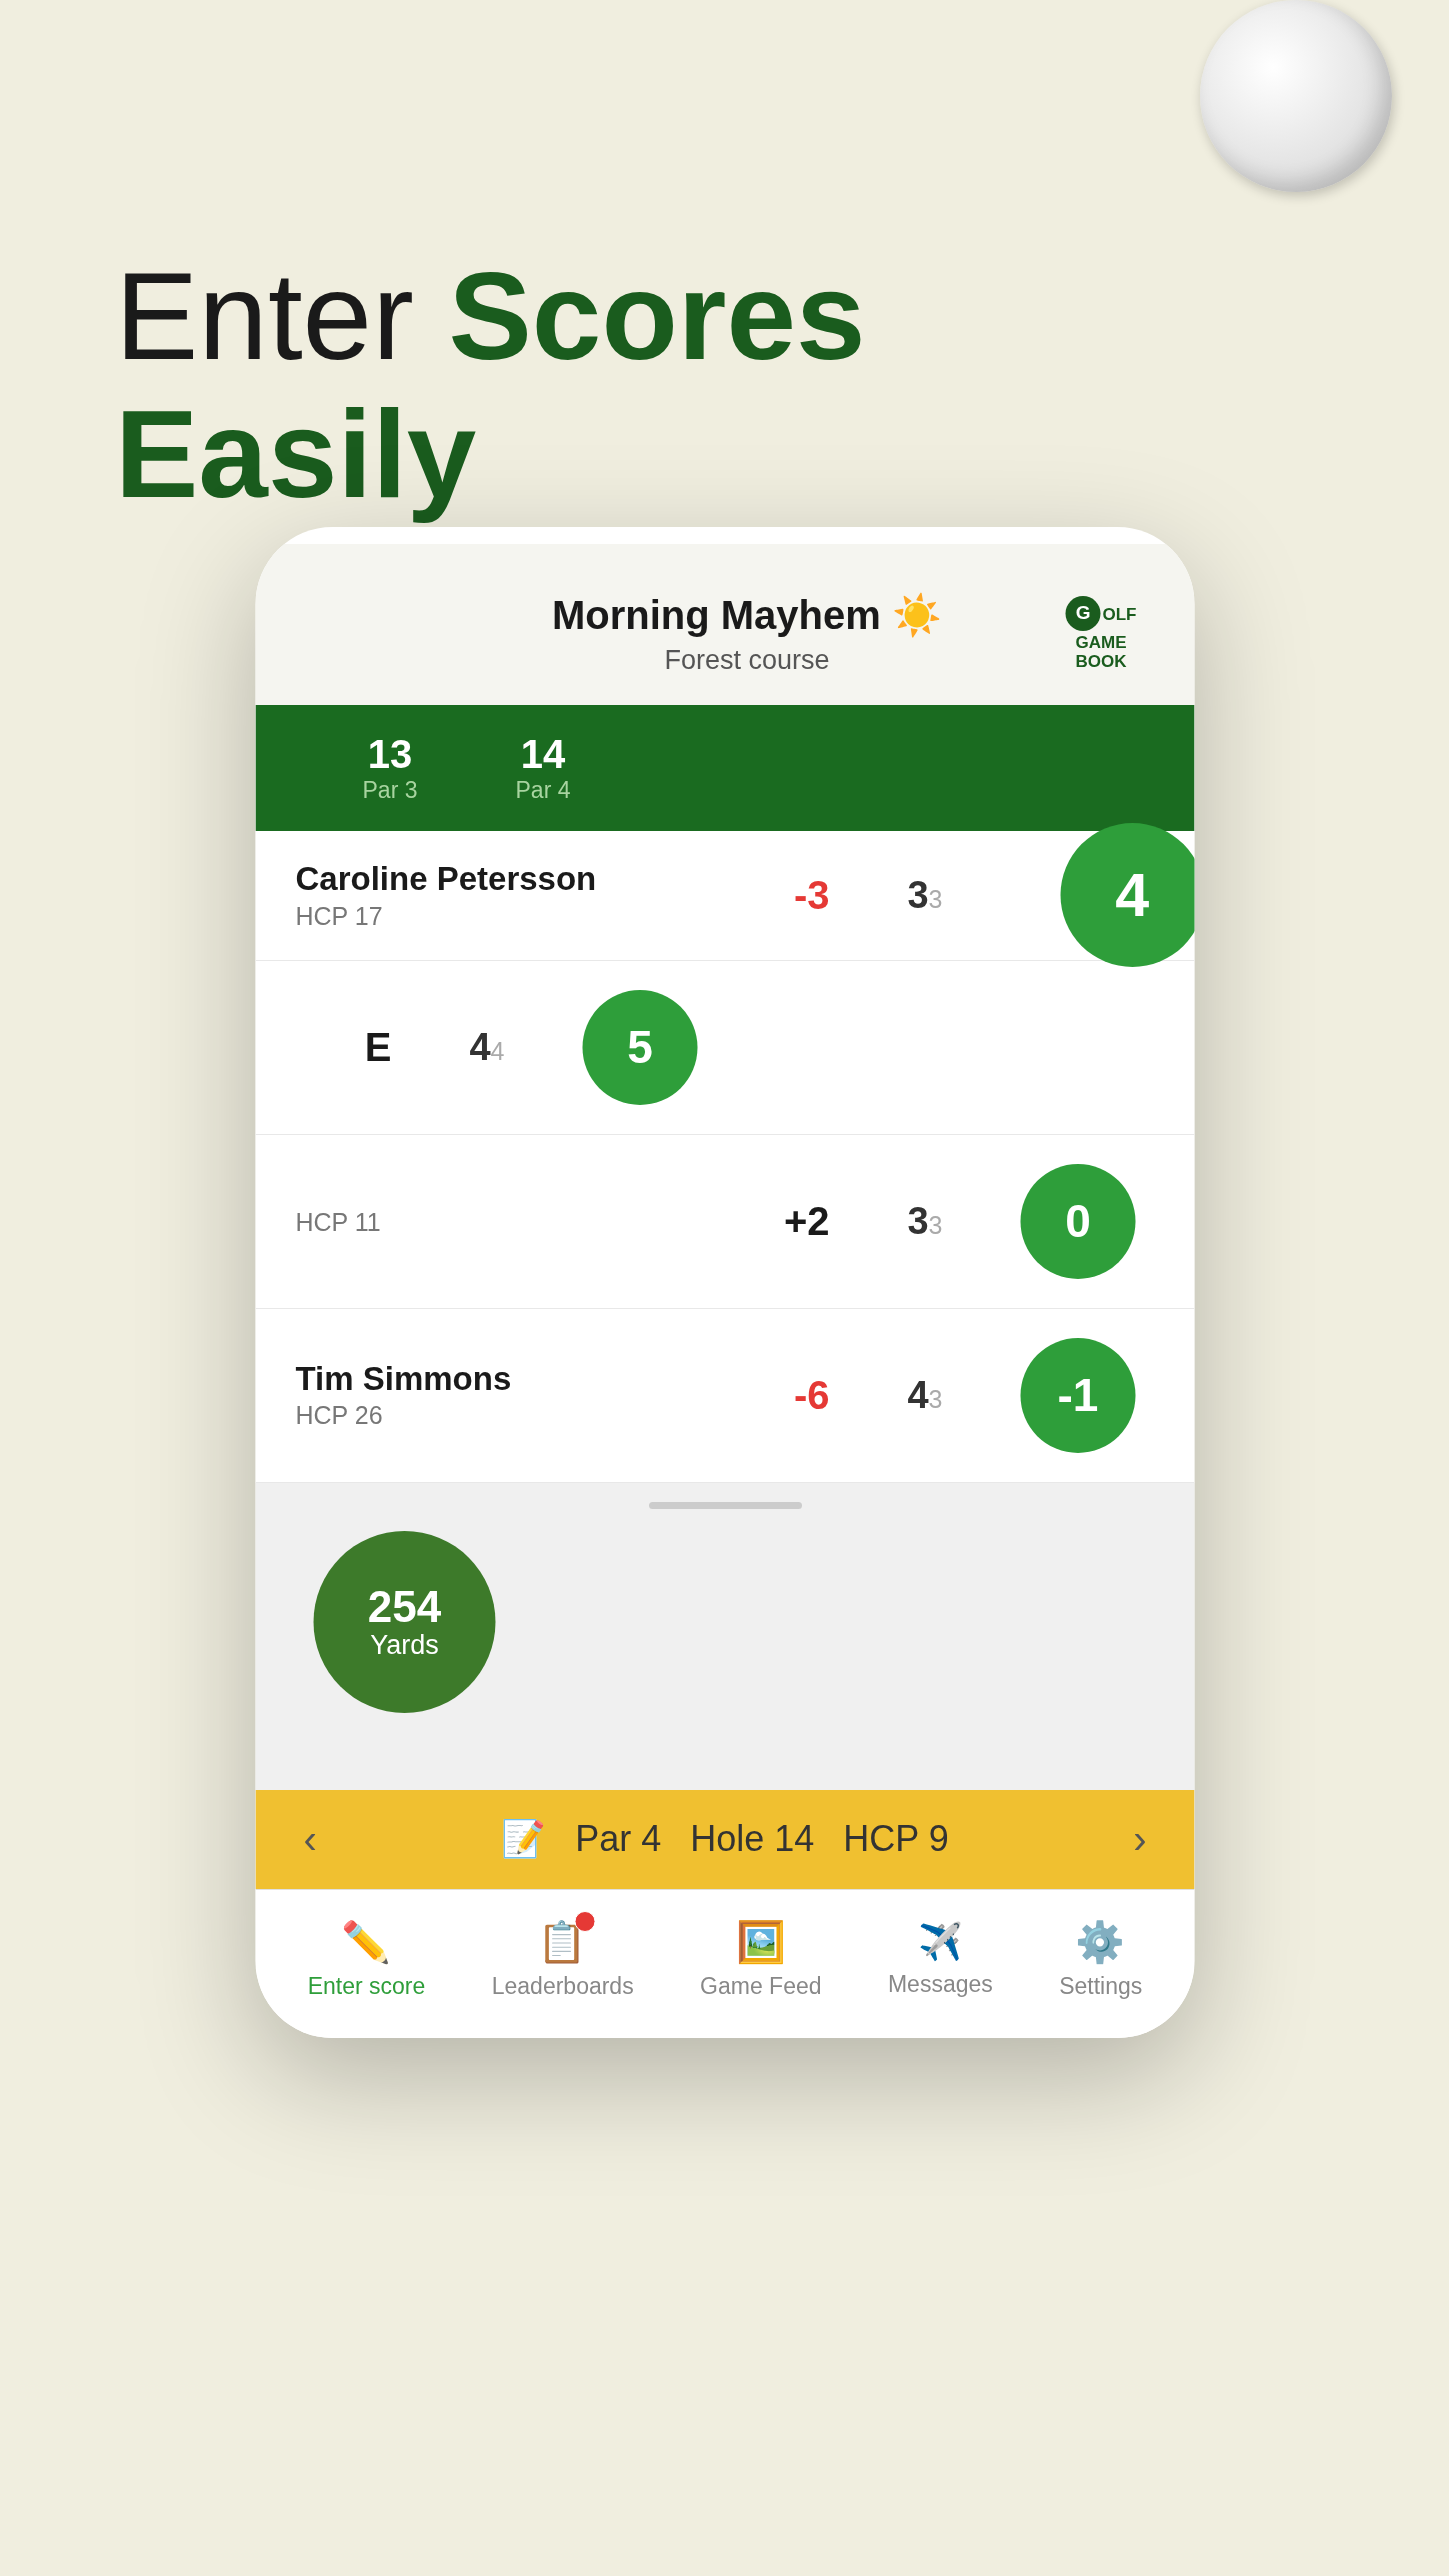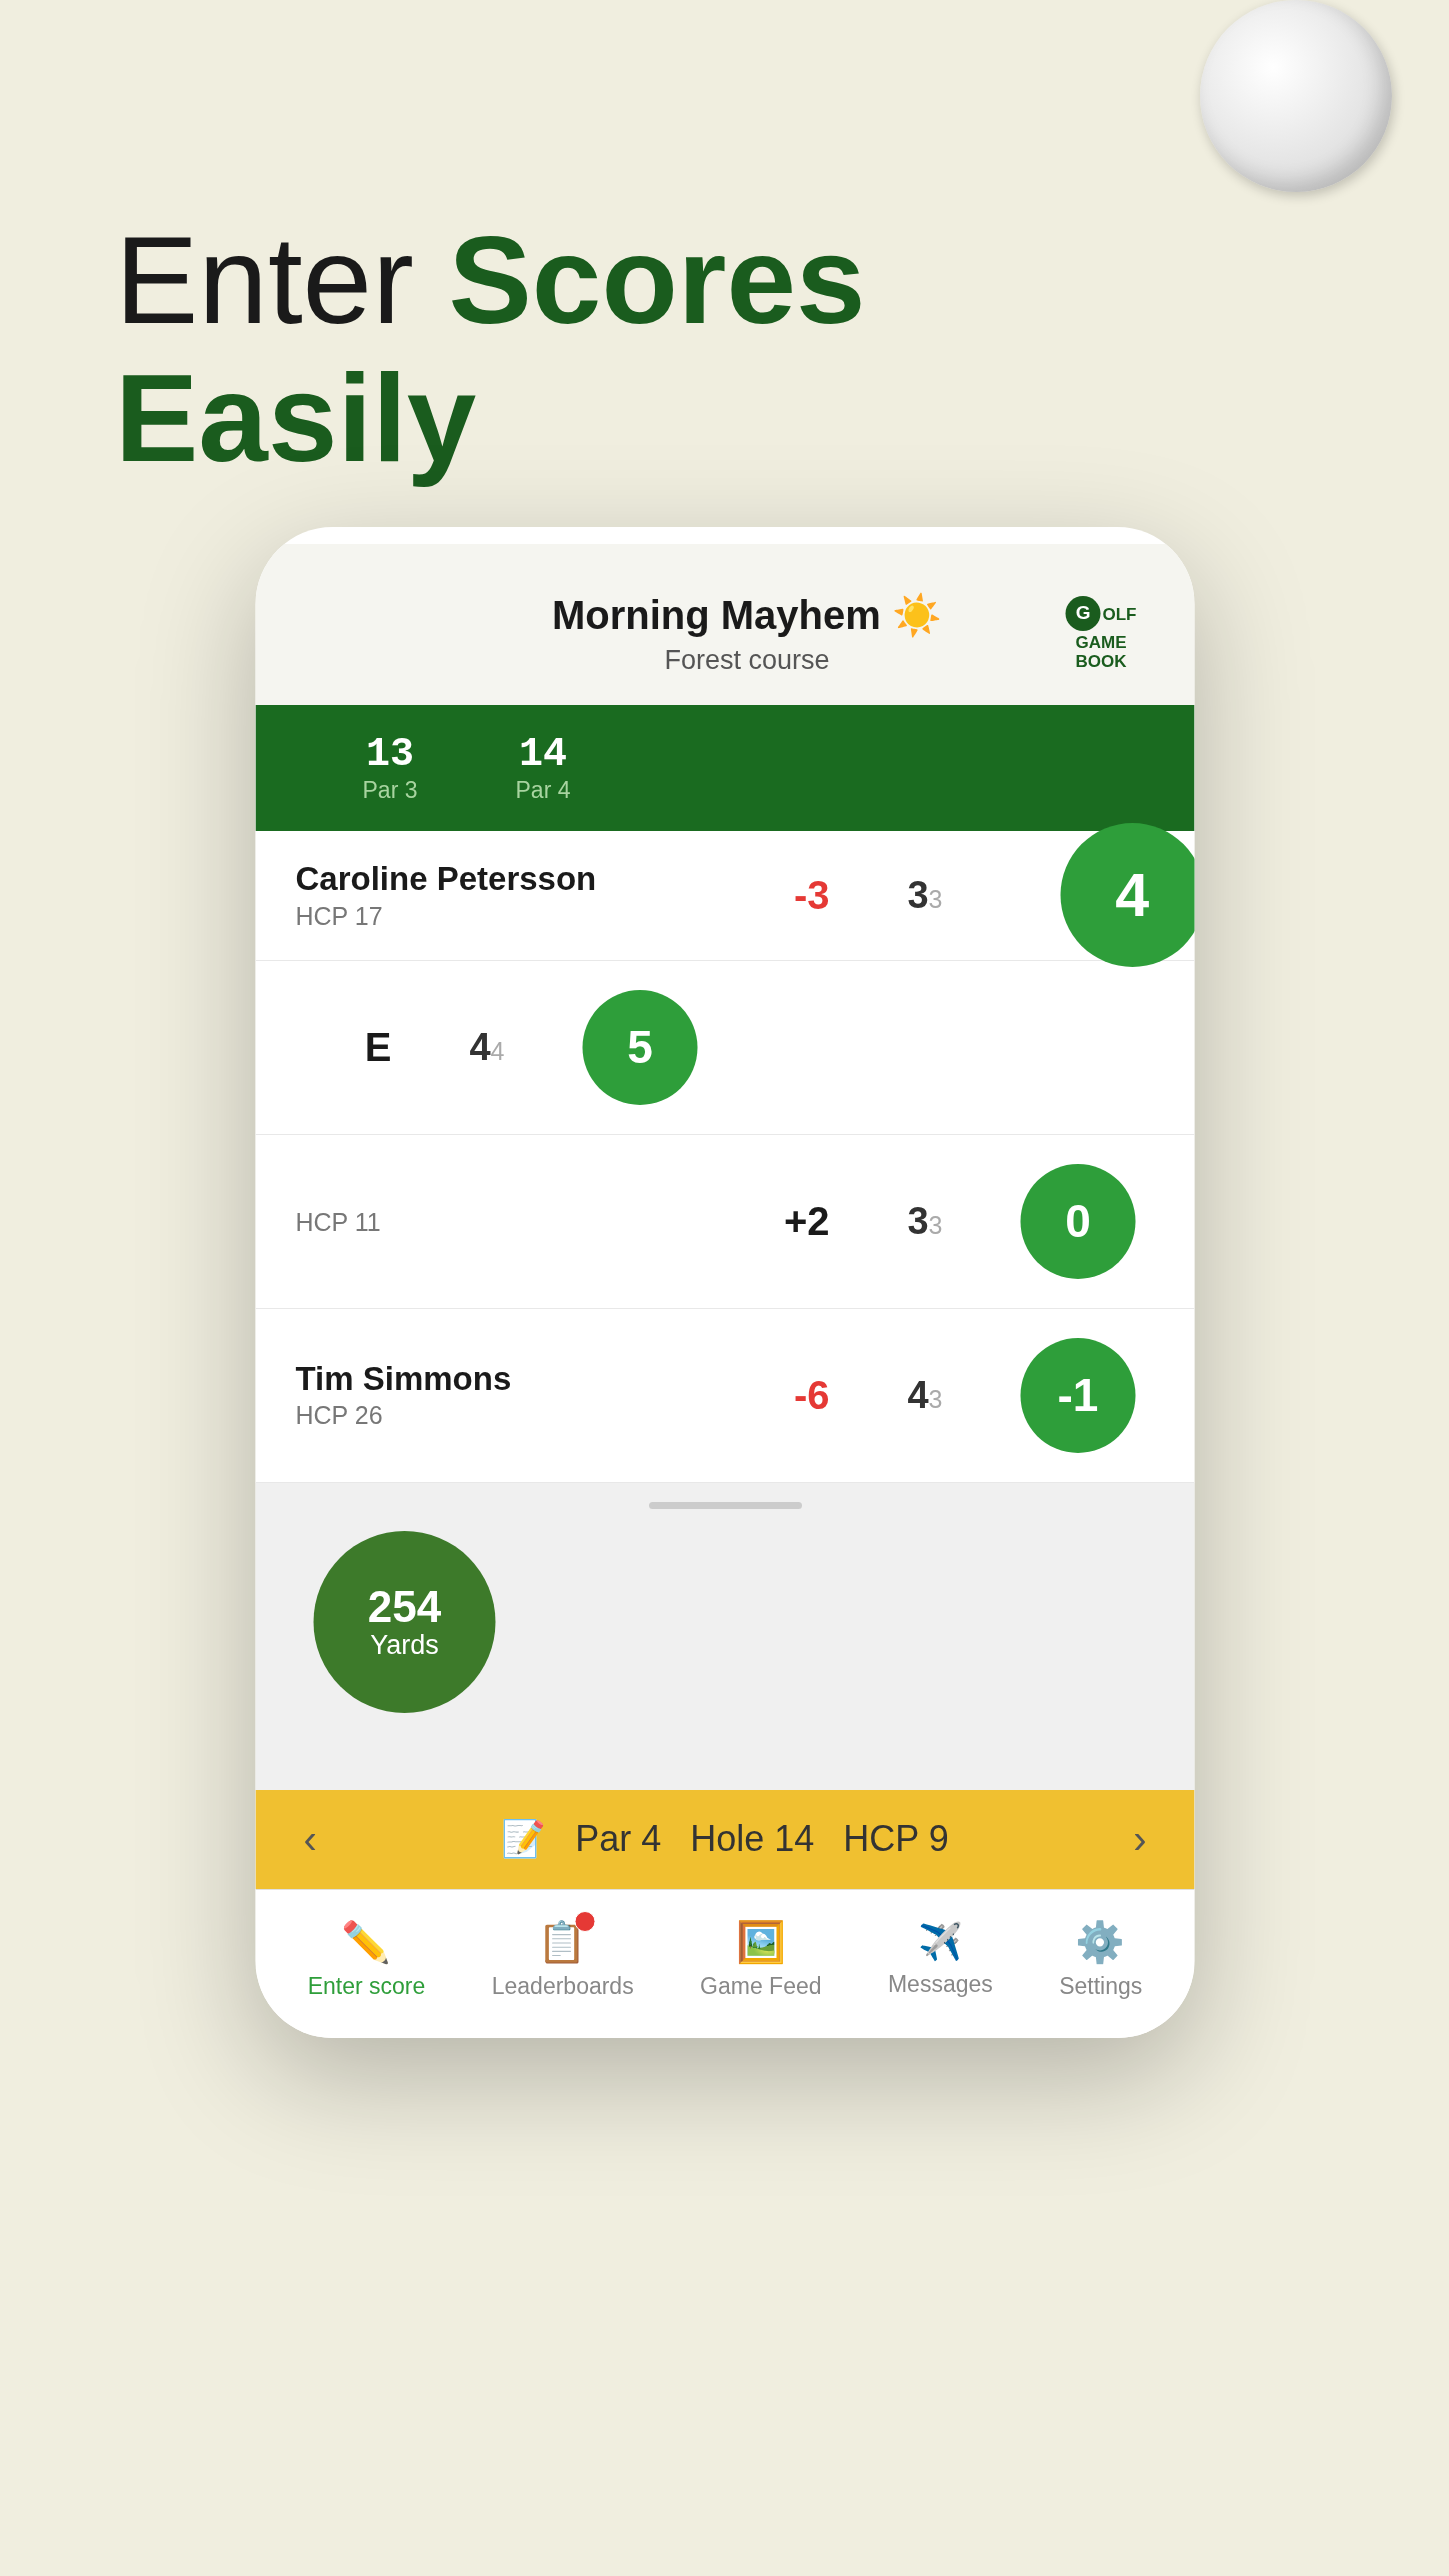--- a/index.html
+++ b/index.html
@@ -30,20 +30,21 @@
       position: absolute;
       top: 211px;
       left: 115px;
     }
 
     .hero-text h1 {
       font-size: 125px;
       line-height: 1.1;
       color: #1a1a1a;
       font-weight: 400;
+      margin-top: 36px;
     }
 
     .hero-text h1 .bold {
       font-weight: 800;
       color: #1a5c1e;
     }
 
     
     .phone-wrapper {
       position: absolute;
@@ -162,21 +163,20 @@
 
     .hole-col {
       width: 153px;
       text-align: center;
     }
 
     .hole-col .hole-num {
       font-size: 40px;
       font-weight: 700;
       color: #ffffff;
-      font-family: Liberation Mono, monospace;
     }
 
     .hole-col .par-info {
       font-size: 23px;
       color: #a8d4a0;
       text-align: center;
     }
 
     
     .players-section {

